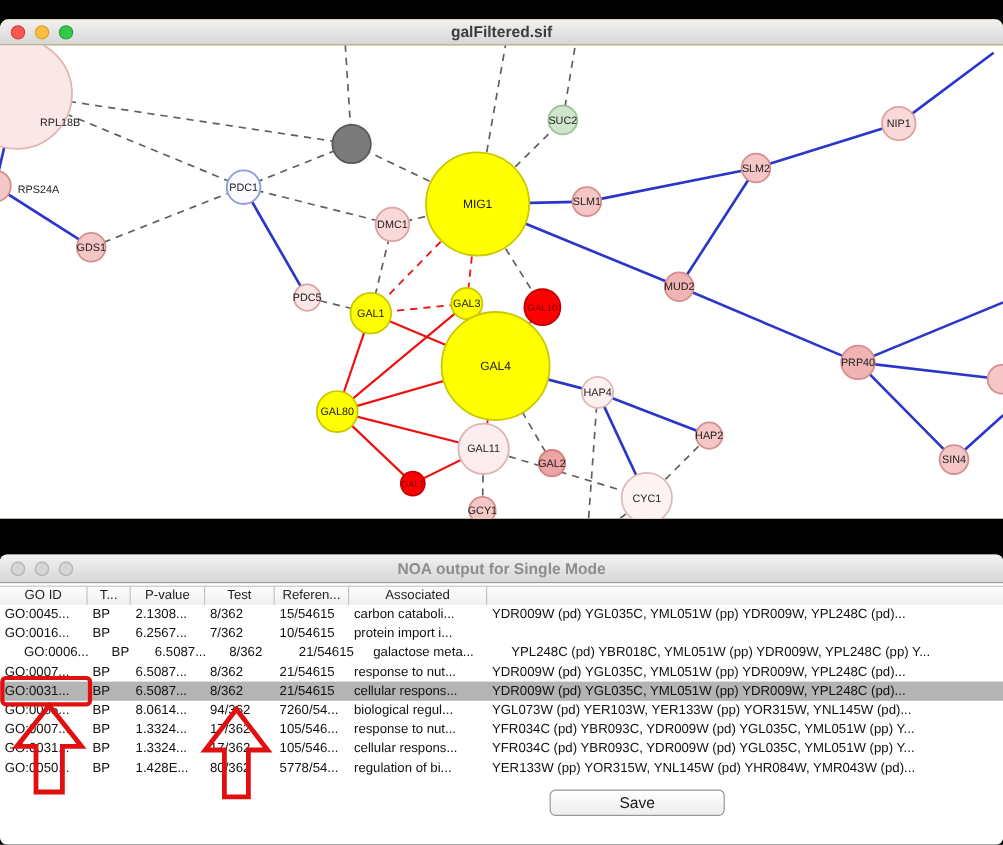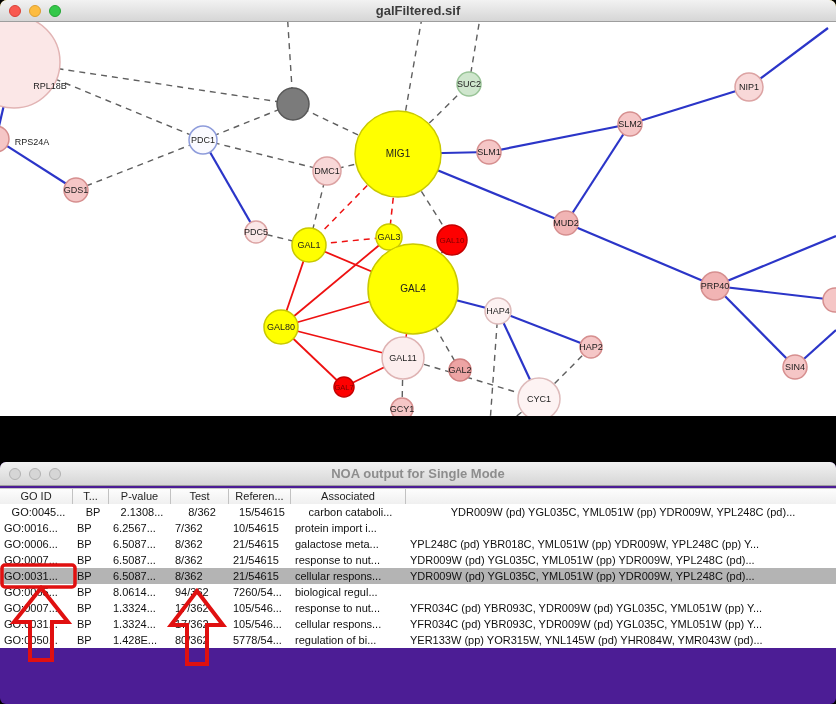--- a/index.html
+++ b/index.html
@@ -1,33 +1,33 @@
 <!DOCTYPE html>
 <html><head>
 <meta charset="utf-8">
 <style>
   * { box-sizing: border-box; margin: 0; padding: 0; }
   html, body { width: 836px; height: 704px; }
   body { background: #000; font-family: "Liberation Sans", sans-serif; position: relative; overflow: hidden; }
 
-  #top-window { position: absolute; left: 0; top: 0; width: 836px; height: 416px; background: #fde047; border-radius: 7px 7px 0 0; overflow: hidden; }
+  #top-window { position: absolute; left: 0; top: 16px; width: 836px; height: 416px; background: #fde047; border-radius: 7px 7px 0 0; overflow: hidden; }
   .titlebar { position: relative; width: 100%; background: linear-gradient(#f2f2f2, #d6d6d6); border-bottom: 1px solid #9e9e9e; }
   #top-window .titlebar { height: 22px; }
   .win-title { text-align: center; font-size: 13px; font-weight: bold; color: #3c3c3c; }
   #top-window .win-title { line-height: 22px; }
   .lights { position: absolute; left: 9px; top: 50%; transform: translateY(-50%); display: flex; gap: 8px; }
   .light { width: 12px; height: 12px; border-radius: 50%; }
   .light.red    { background: #f95950; border: 1px solid #d84138; }
   .light.yellow { background: #fdbc40; border: 1px solid #dd9f31; }
   .light.green  { background: #34c84a; border: 1px solid #24a534; }
   .light.gray   { background: #d6d6d6; border: 1px solid #b1b1b1; }
 
   #network-svg { position: absolute; left: 0; top: 22px; background: #fff; }
 
-  #noa-window { position: absolute; left: 0; top: 462px; width: 836px; height: 242px; background: #4c1d95; border-radius: 6px; overflow: hidden; }
+  #noa-window { position: absolute; left: 0; top: 462px; width: 836px; height: 242px; background: #ffffff; border-radius: 6px; overflow: hidden; }
   #noa-window .titlebar { height: 24px; }
   #noa-window .win-title { line-height: 24px; color: #8d8d8d; }
 
   #table-header { position: absolute; top: 26px; left: 0; width: 836px; height: 32px; display: grid; background: linear-gradient(#fdfdfd, #e2e2e2); border-top: 1px solid #c8c8c8; border-bottom: 1px solid #a8a8a8; }
   .hcell { font-size: 11px; color: #1e1e1e; text-align: center; line-height: 14px; border-right: 1px solid #c2c2c2; overflow: hidden; white-space: nowrap; }
   #table-body { position: absolute; top: 42px; left: 0; width: 836px; height: 144px; background: #fff; }
   .trow { display: grid; height: 16px; }
   .trow.selected { background: #b4b4b4; }
   .tcell { font-size: 11px; color: #111; line-height: 16px; padding-left: 4px; overflow: hidden; white-space: nowrap; }
 
@@ -171,38 +171,38 @@
   </div>
   <div id="table-header" style="grid-template-columns: 73px 36px 62px 58px 62px 115px auto;">
       <div class="hcell">GO ID</div>
       <div class="hcell">T...</div>
       <div class="hcell">P-value</div>
       <div class="hcell">Test</div>
       <div class="hcell">Referen...</div>
       <div class="hcell">Associated</div>
     </div>
   <div id="table-body">
-      <div class="trow" style="grid-template-columns: 73px 36px 62px 58px 62px 115px auto; text-align: center;">
+      <div class="trow" style="grid-template-columns: 73px 36px 62px 58px 62px 115px auto;">
         <div class="tcell">GO:0045...</div>
         <div class="tcell">BP</div>
         <div class="tcell">2.1308...</div>
         <div class="tcell">8/362</div>
         <div class="tcell">15/54615</div>
         <div class="tcell">carbon cataboli...</div>
         <div class="tcell">YDR009W (pd) YGL035C, YML051W (pp) YDR009W, YPL248C (pd)...</div>
       </div>
       <div class="trow" style="grid-template-columns: 73px 36px 62px 58px 62px 115px auto;">
         <div class="tcell">GO:0016...</div>
         <div class="tcell">BP</div>
         <div class="tcell">6.2567...</div>
         <div class="tcell">7/362</div>
         <div class="tcell">10/54615</div>
         <div class="tcell">protein import i...</div>
       </div>
-      <div class="trow" style="grid-template-columns: 73px 36px 62px 58px 62px 115px auto;">
+      <div class="trow" style="grid-template-columns: 73px 36px 62px 58px 62px 115px auto; margin-left: 16px;">
         <div class="tcell">GO:0006...</div>
         <div class="tcell">BP</div>
         <div class="tcell">6.5087...</div>
         <div class="tcell">8/362</div>
         <div class="tcell">21/54615</div>
         <div class="tcell">galactose meta...</div>
         <div class="tcell">YPL248C (pd) YBR018C, YML051W (pp) YDR009W, YPL248C (pp) Y...</div>
       </div>
       <div class="trow" style="grid-template-columns: 73px 36px 62px 58px 62px 115px auto;">
         <div class="tcell">GO:0007...</div>
@@ -222,20 +222,21 @@
         <div class="tcell">cellular respons...</div>
         <div class="tcell">YDR009W (pd) YGL035C, YML051W (pp) YDR009W, YPL248C (pd)...</div>
       </div>
       <div class="trow" style="grid-template-columns: 73px 36px 62px 58px 62px 115px auto;">
         <div class="tcell">GO:0065...</div>
         <div class="tcell">BP</div>
         <div class="tcell">8.0614...</div>
         <div class="tcell">94/362</div>
         <div class="tcell">7260/54...</div>
         <div class="tcell">biological regul...</div>
+        <div class="tcell">YGL073W (pd) YER103W, YER133W (pp) YOR315W, YNL145W (pd)...</div>
       </div>
       <div class="trow" style="grid-template-columns: 73px 36px 62px 58px 62px 115px auto;">
         <div class="tcell">GO:0007...</div>
         <div class="tcell">BP</div>
         <div class="tcell">1.3324...</div>
         <div class="tcell">17/362</div>
         <div class="tcell">105/546...</div>
         <div class="tcell">response to nut...</div>
         <div class="tcell">YFR034C (pd) YBR093C, YDR009W (pd) YGL035C, YML051W (pp) Y...</div>
       </div>
@@ -251,19 +252,20 @@
       <div class="trow" style="grid-template-columns: 73px 36px 62px 58px 62px 115px auto;">
         <div class="tcell">GO:0050...</div>
         <div class="tcell">BP</div>
         <div class="tcell">1.428E...</div>
         <div class="tcell">80/362</div>
         <div class="tcell">5778/54...</div>
         <div class="tcell">regulation of bi...</div>
         <div class="tcell">YER133W (pp) YOR315W, YNL145W (pd) YHR084W, YMR043W (pd)...</div>
       </div>
     </div>
+  <button id="save-btn" class="mac-btn">Save</button>
 </div>
 
 <svg id="annotation-overlay" width="836" height="704">
     <rect x="2" y="565" width="73" height="22" rx="3" fill="none" stroke="#e01010" stroke-width="3.5"></rect>
     <path d="M 41 588 L 14 622 L 30 622 L 30 660 L 52 660 L 52 622 L 68 622 Z" fill="none" stroke="#e01010" stroke-width="4" stroke-linejoin="miter"></path>
     <path d="M 197 591 L 171 625 L 187 625 L 187 664 L 207 664 L 207 625 L 223 625 Z" fill="none" stroke="#e01010" stroke-width="4" stroke-linejoin="miter"></path>
   </svg>
 
 </body></html>

